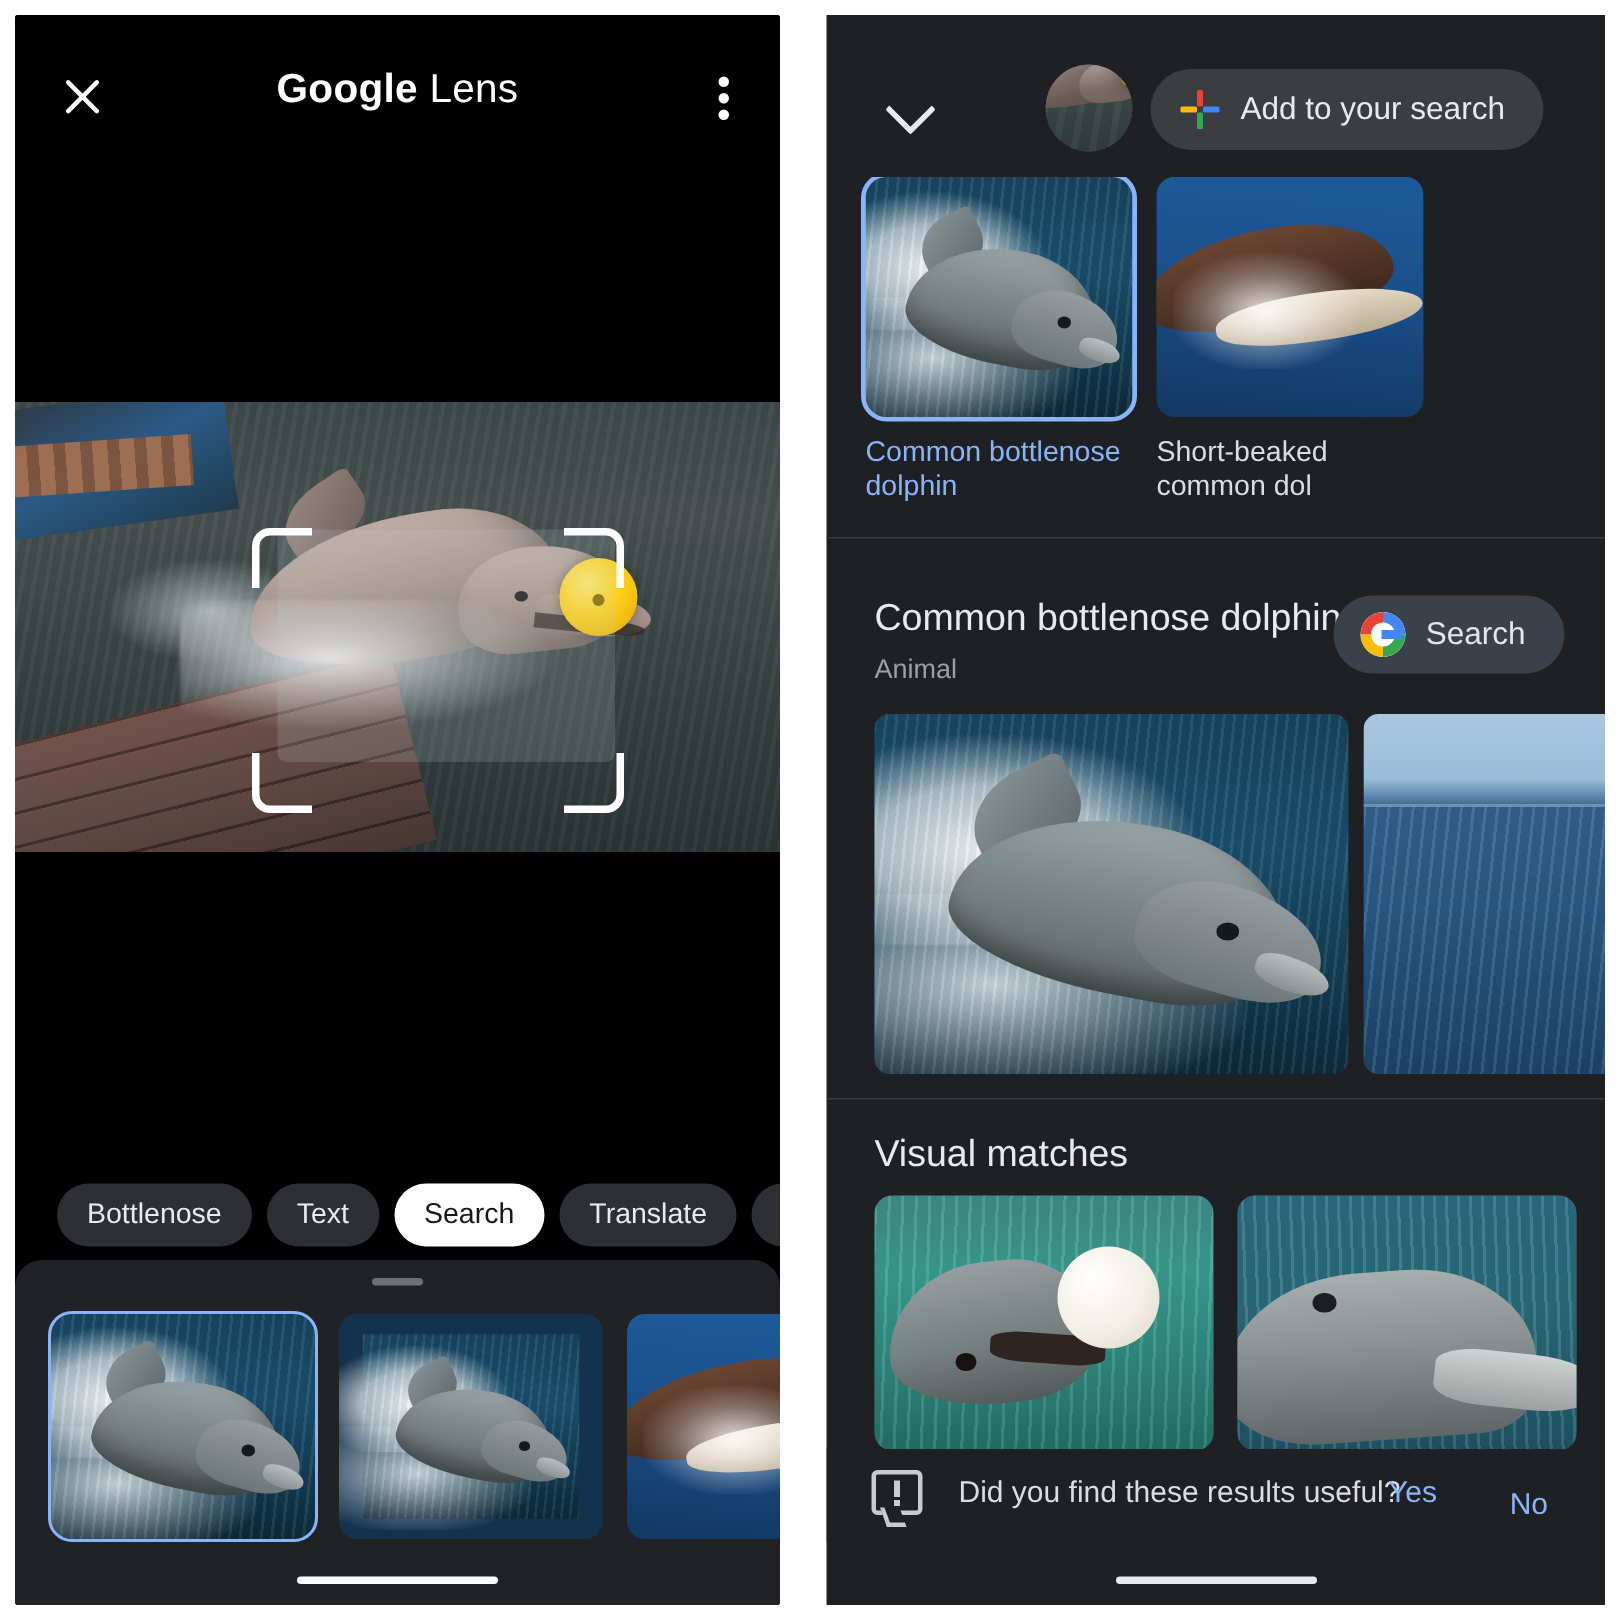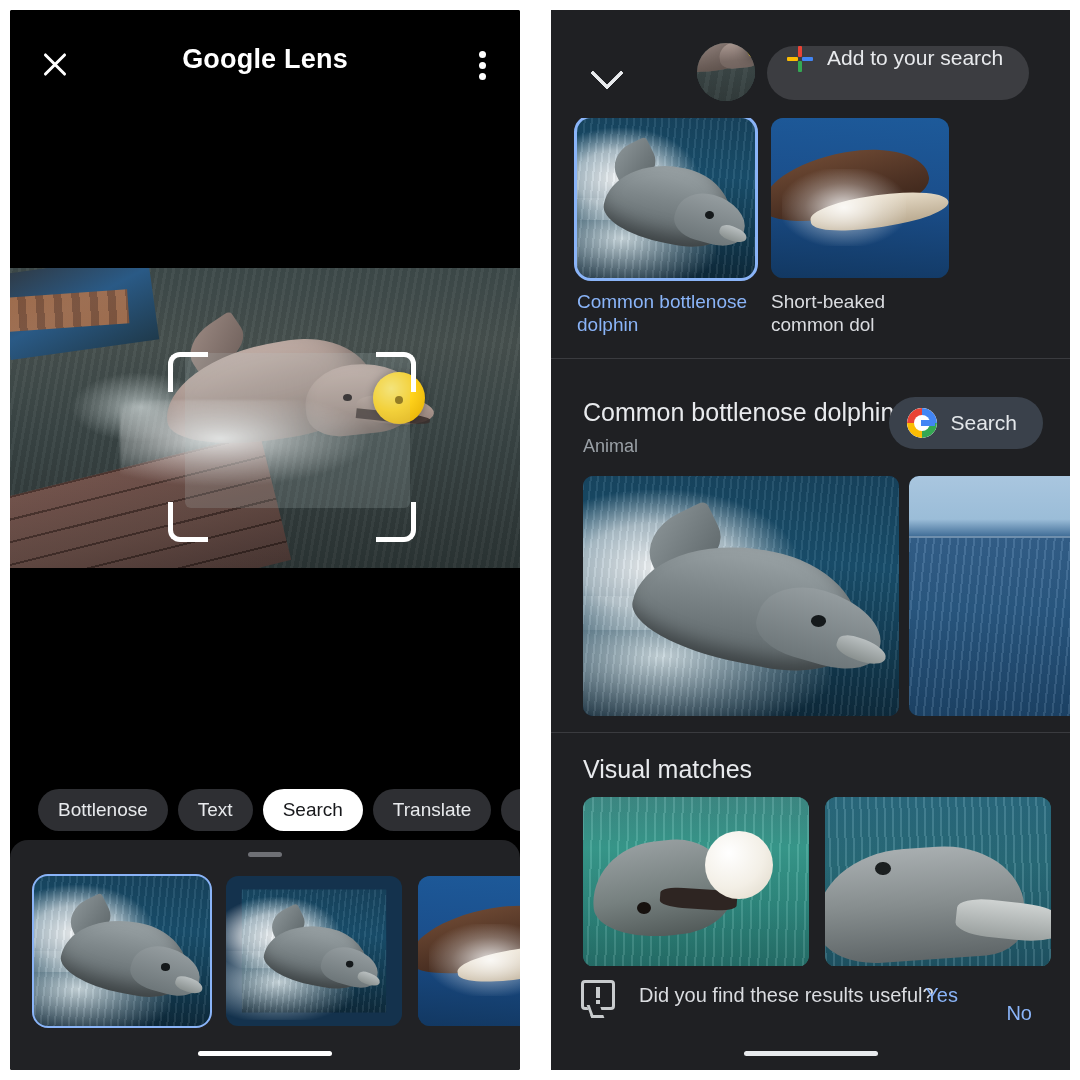--- a/index.html
+++ b/index.html
@@ -17,21 +17,21 @@
   .lens-topbar { position:absolute; left:0; top:0; width:100%; height:88px; background:#000;
     display:flex; align-items:center; }
   .close-x { position:absolute; left:27px; top:36px; width:36px; height:36px; cursor:pointer; }
   .close-x::before, .close-x::after { content:""; position:absolute; left:3px; top:17px;
     width:30px; height:3px; background:#fff; border-radius:2px; }
   .close-x::before { transform:rotate(45deg); }
   .close-x::after  { transform:rotate(-45deg); }
   .lens-title { position:absolute; left:0; right:0; top:34px; text-align:center; color:#fff;
     font-size:27px; letter-spacing:.2px; }
   .lens-title b { font-weight:700; }
-  .lens-title span.light { font-weight:700; }
+  .lens-title span.light { font-weight:400; }
   .kebab { position:absolute; right:22px; top:34px; width:30px; height:40px; cursor:pointer; }
   .kebab i { position:absolute; left:11px; width:7px; height:7px; border-radius:50%; background:#fff; display:block;}
   .kebab i:nth-child(1){ top:7px; } .kebab i:nth-child(2){ top:18px; } .kebab i:nth-child(3){ top:29px; }
 
   
   .photo-wrap { position:absolute; left:0; top:258px; width:510px; height:300px; overflow:hidden; }
   .photo-bg { position:absolute; inset:0; }
 
   
   .water-main { position:absolute; inset:0;
@@ -151,21 +151,21 @@
 
   
   .r-header { position:absolute; left:0; top:0; width:519px; height:105px; }
   .chev { position:absolute; left:40px; top:45px; width:34px; height:34px; cursor:pointer; }
   .chev::before { content:""; position:absolute; left:4px; top:6px; width:20px; height:20px;
     border-right:4px solid #e8eaed; border-bottom:4px solid #e8eaed; transform:rotate(45deg); border-radius:2px; }
   .r-avatar { position:absolute; left:146px; top:33px; width:58px; height:58px; border-radius:50%;
     overflow:hidden; background:#3b4b4b; }
   .r-avatar .mini { position:absolute; inset:-22% -10% -10% -18%; transform:scale(1.5); }
   .add-pill { position:absolute; left:216px; top:36px; height:54px; padding:0 26px 0 20px;
-    background:#3c3d41; border-radius:27px; display:flex; gap:14px; cursor:pointer; }
+    background:#3c3d41; border-radius:27px; display:flex; align-items:center; gap:14px; cursor:pointer; }
   .add-pill span.lbl { color:#e8eaed; font-size:21px; }
   .gplus { width:26px; height:26px; position:relative; flex:0 0 26px; }
   .gplus i { position:absolute; border-radius:1px; }
   .gp-t { left:11px; top:0;  width:4px; height:11px; background:#ea4335; }
   .gp-b { left:11px; bottom:0;width:4px; height:11px; background:#34a853; }
   .gp-l { left:0; top:11px;  width:11px; height:4px; background:#fbbc04; }
   .gp-r { right:0; top:11px; width:11px; height:4px; background:#4285f4; }
 
   
   .cands { position:absolute; left:0; top:108px; width:519px; height:232px; display:flex; gap:16px;
@@ -254,21 +254,21 @@
     display:flex; align-items:center;padding-left:12px; }
   .fb-icon { position:absolute; left:30px; top:14px; width:34px; height:30px;
     border:3px solid #c8cbcd; border-radius:4px; }
   .fb-icon::after{content:""; position:absolute; left:5px; bottom:-11px; width:10px; height:10px;
     border-left:3px solid #c8cbcd; border-bottom:3px solid #c8cbcd; transform:skewX(20deg);
     background:#1f2023;}
   .fb-icon i { position:absolute; left:12px; top:4px; width:4px; height:11px; background:#c8cbcd; }
   .fb-icon i.dot { top:17px; height:4px; }
   .fb-text { position:absolute; left:88px; top:18px; font-size:20px; color:#dadce0; }
   .fb-yes { position:absolute; right:112px; top:18px; font-size:20px; color:#8ab4f8; cursor:pointer; }
-  .fb-no  { position:absolute; right:38px;  top:36px; font-size:20px; color:#8ab4f8; cursor:pointer;margin-left:32px; }
+  .fb-no  { position:absolute; right:38px;  top:26px; font-size:20px; color:#8ab4f8; cursor:pointer;margin-left:32px; }
 
   .r-home { position:absolute; left:50%; bottom:14px; transform:translateX(-50%);
     width:134px; height:5px; border-radius:3px; background:#e8eaed; }
 </style>
 </head>
 <body>
 
 <div id="root">
 
   <div class="panel" id="left-panel">

